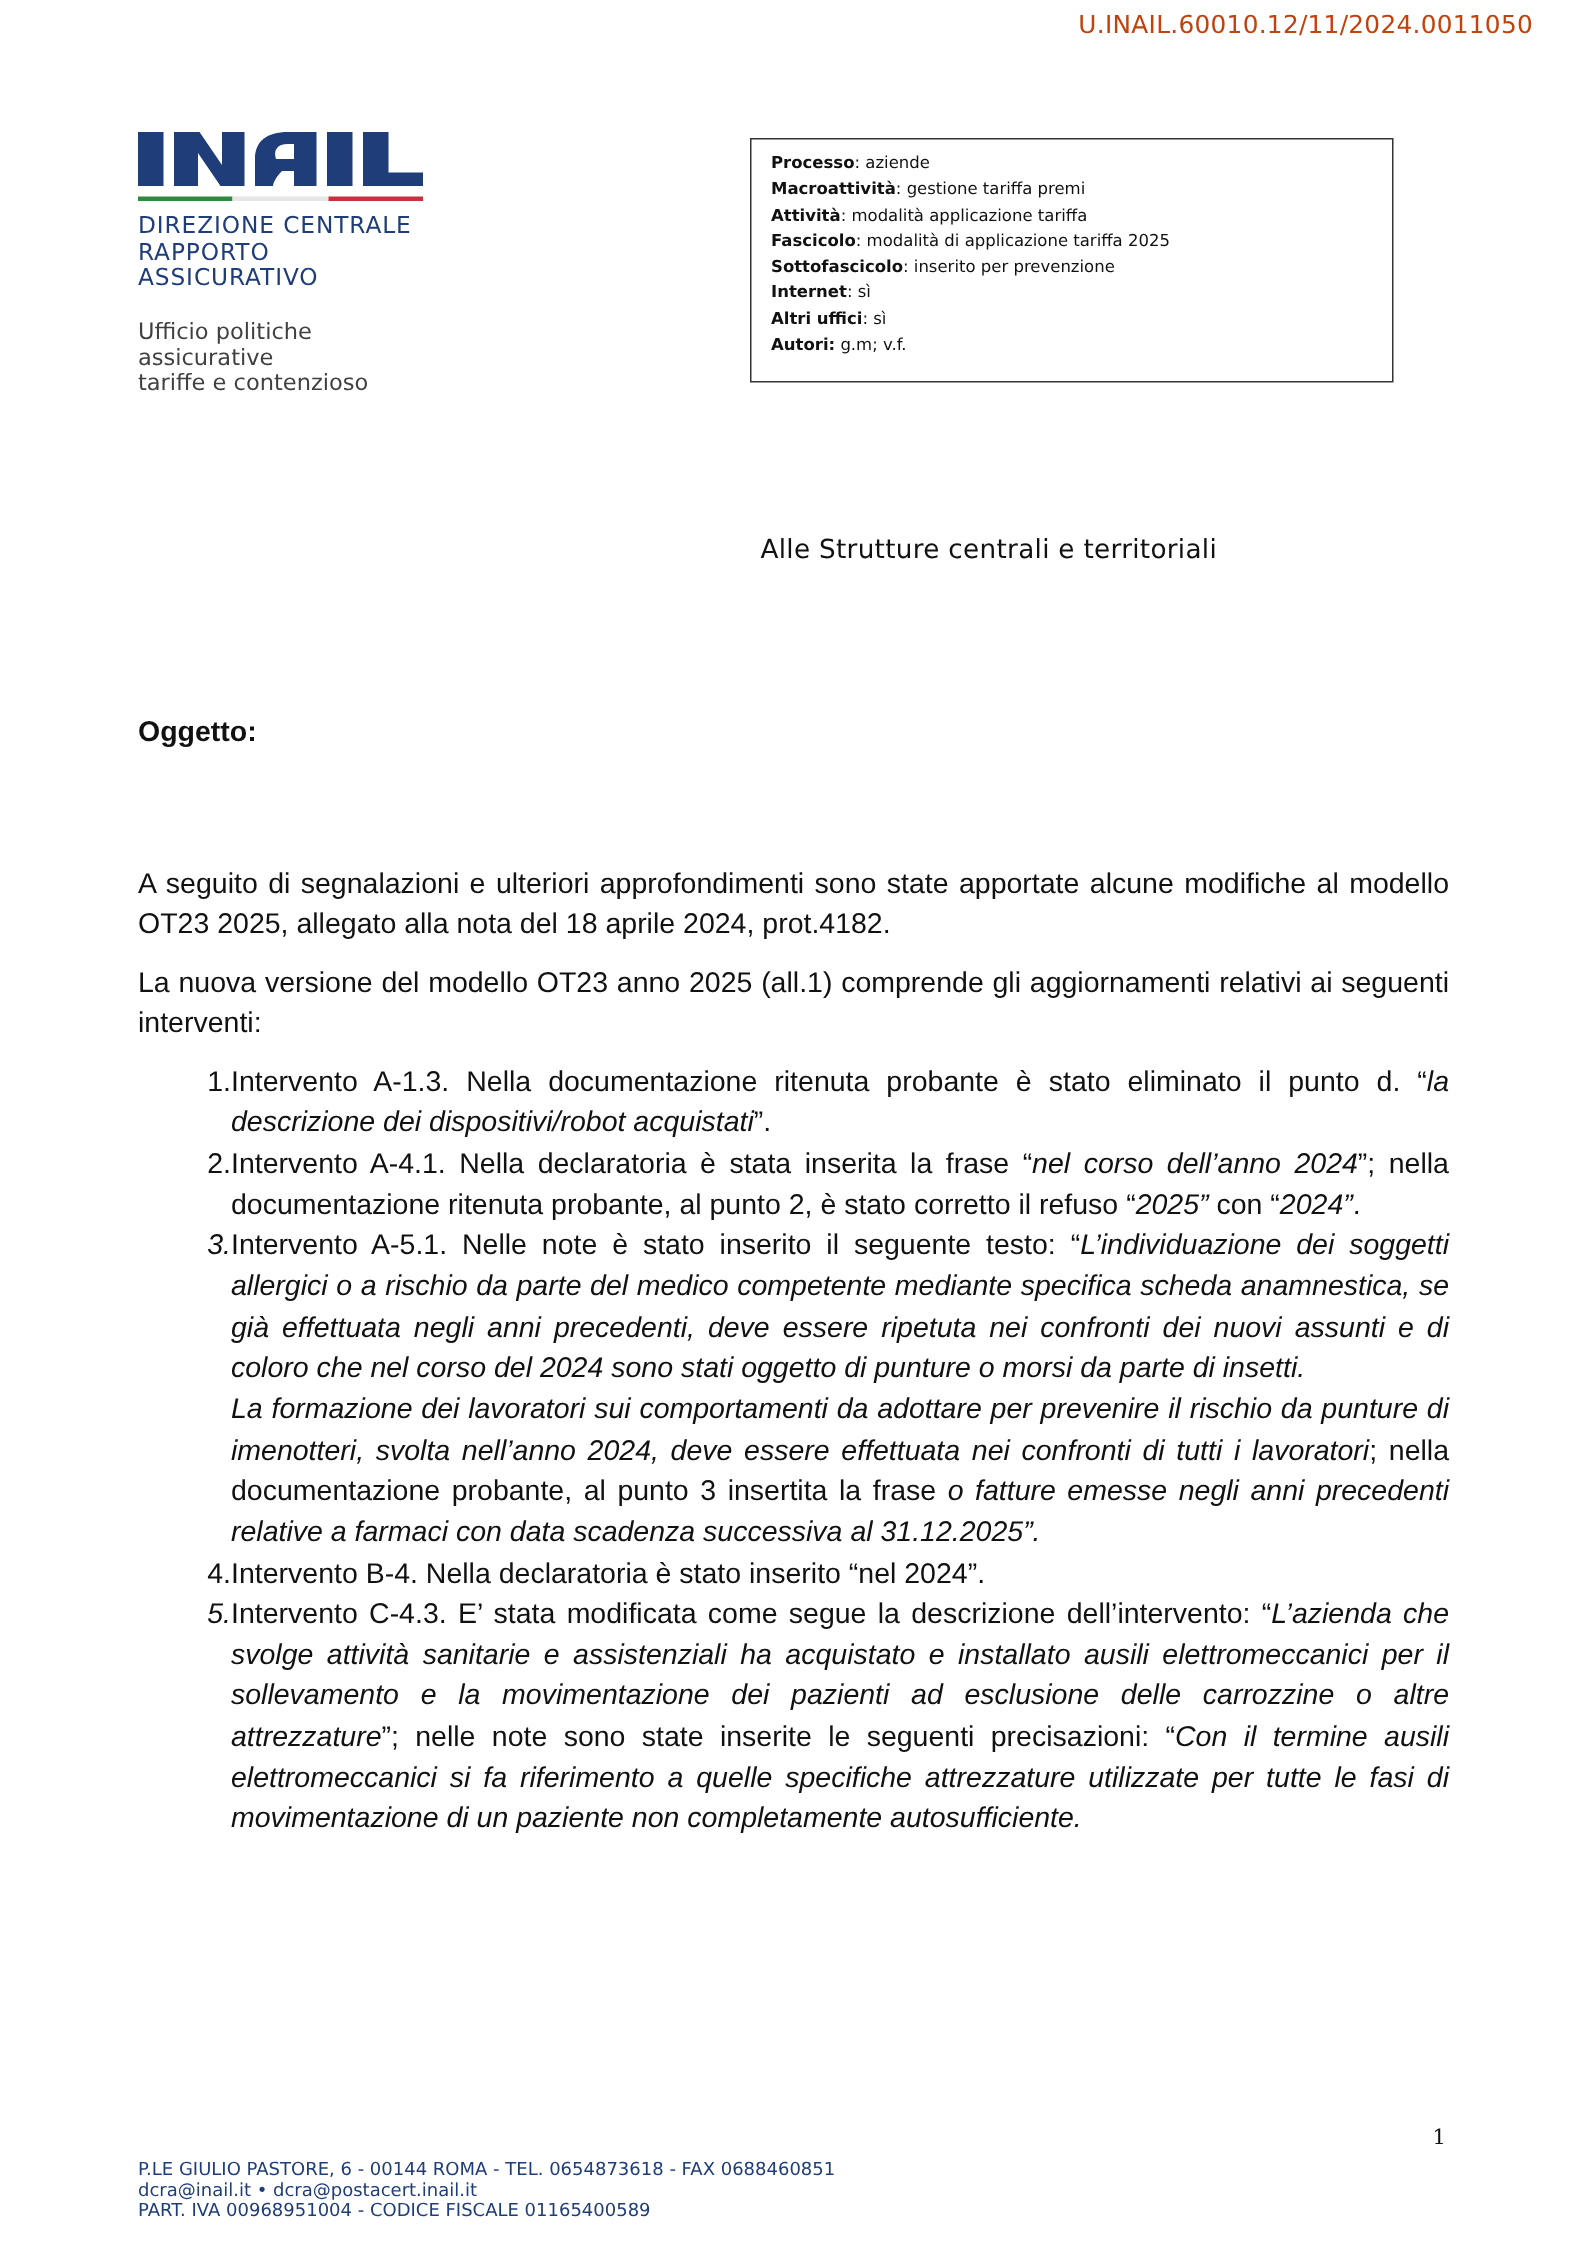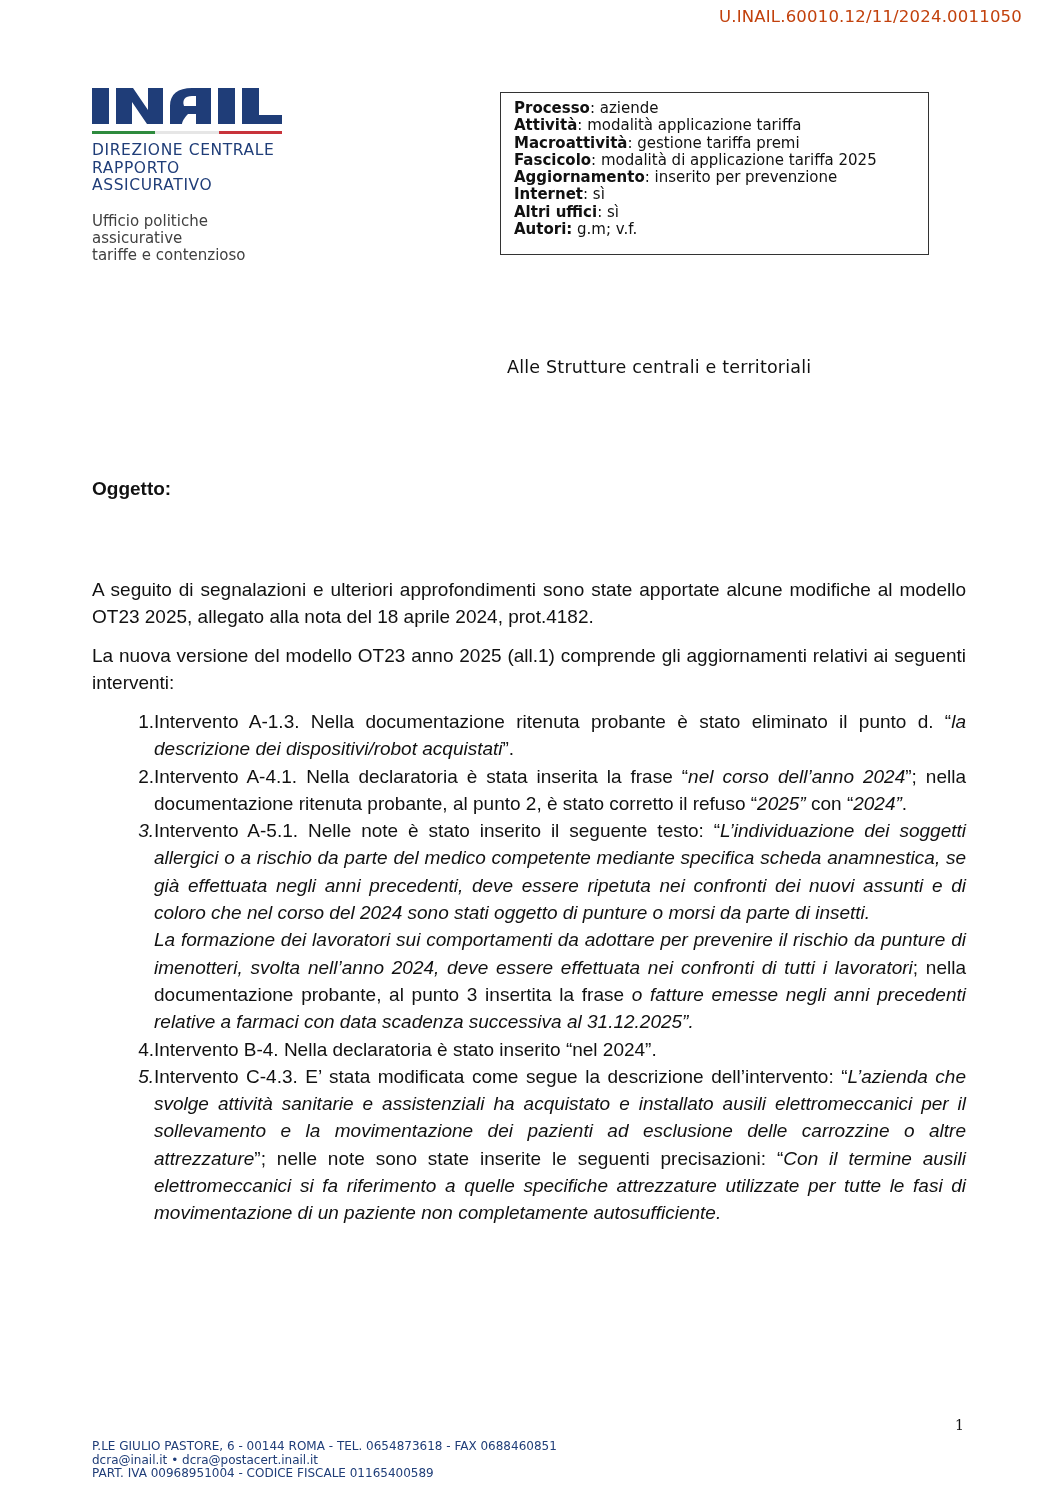--- a/index.html
+++ b/index.html
@@ -7,21 +7,21 @@
          font-family: "DejaVu Sans", sans-serif; color: #111; }
   .protocol { position: absolute; right: 36px; top: 7px; font-weight: normal; font-size: 16.5px;
               letter-spacing: 0.2px; color: #c2410c; }
   .logo { position: absolute; left: 92px; top: 86px; width: 194px; }
   .logo-word { display: block; width: 190px; height: 40px; }
   .tricolor { display: flex; width: 190px; height: 3px; margin-top: 5px; }
   .tricolor span { flex: 1; }
   .dept { color: #1f3d78; font-size: 15.5px; line-height: 17.5px; margin-top: 8px; letter-spacing: 0.6px; }
   .office { color: #404040; font-size: 15px; line-height: 17px; margin-top: 18px; }
   .metabox { position: absolute; left: 500px; top: 92px; width: 414px; height: 154px;
-             border: 1.5px solid #333; padding: 7px 0 0 13px; font-size: 15px; line-height: 17.3px; }
+             border: 1.5px solid #333; padding: 7px 0 0 13px; font-size: 11px; line-height: 17.3px; }
   .metabox b { font-weight: bold; }
   .recipients { position: absolute; left: 507px; top: 357px; font-size: 17.5px; letter-spacing: 0.2px; }
   .body-text { position: absolute; left: 92px; width: 874px; font-family: "Liberation Sans Narrow", "Liberation Sans", sans-serif;
                font-size: 19px; line-height: 27.3px; text-align: justify; }
   .subject { top: 475px; }
   .subject .lbl { font-weight: bold; }
   .subject-row { display: flex; }
   .subject-row .lbl { width: 106px; flex: none; }
   .para1 { top: 576px; }
   .para2 { top: 642px; }
@@ -61,24 +61,24 @@
     <div>ASSICURATIVO</div>
   </div>
   <div class="office">
     <div>Ufficio politiche assicurative</div>
     <div>tariffe e contenzioso</div>
   </div>
 </div>
 
 <div class="metabox">
   <div><b>Processo</b><span>: aziende</span></div>
+  <div><b>Macroattività</b><span>: gestione tariffa premi</span></div>
   <div><b>Attività</b><span>: modalità applicazione tariffa</span></div>
-  <div><b>Macroattività</b><span>: gestione tariffa premi</span></div>
   <div><b>Fascicolo</b><span>: modalità di applicazione tariffa 2025</span></div>
-  <div><b>Aggiornamento</b><span>: inserito per prevenzione</span></div>
+  <div><b>Sottofascicolo</b><span>: inserito per prevenzione</span></div>
   <div><b>Internet</b><span>: sì</span></div>
   <div><b>Altri uffici</b><span>: sì</span></div>
   <div><b>Autori:</b><span> g.m; v.f.</span></div>
 </div>
 
 <div class="recipients">Alle Strutture centrali e territoriali</div>
 
 <div class="body-text subject">
   <div class="subject-row">
     <span class="lbl">Oggetto:</span>

